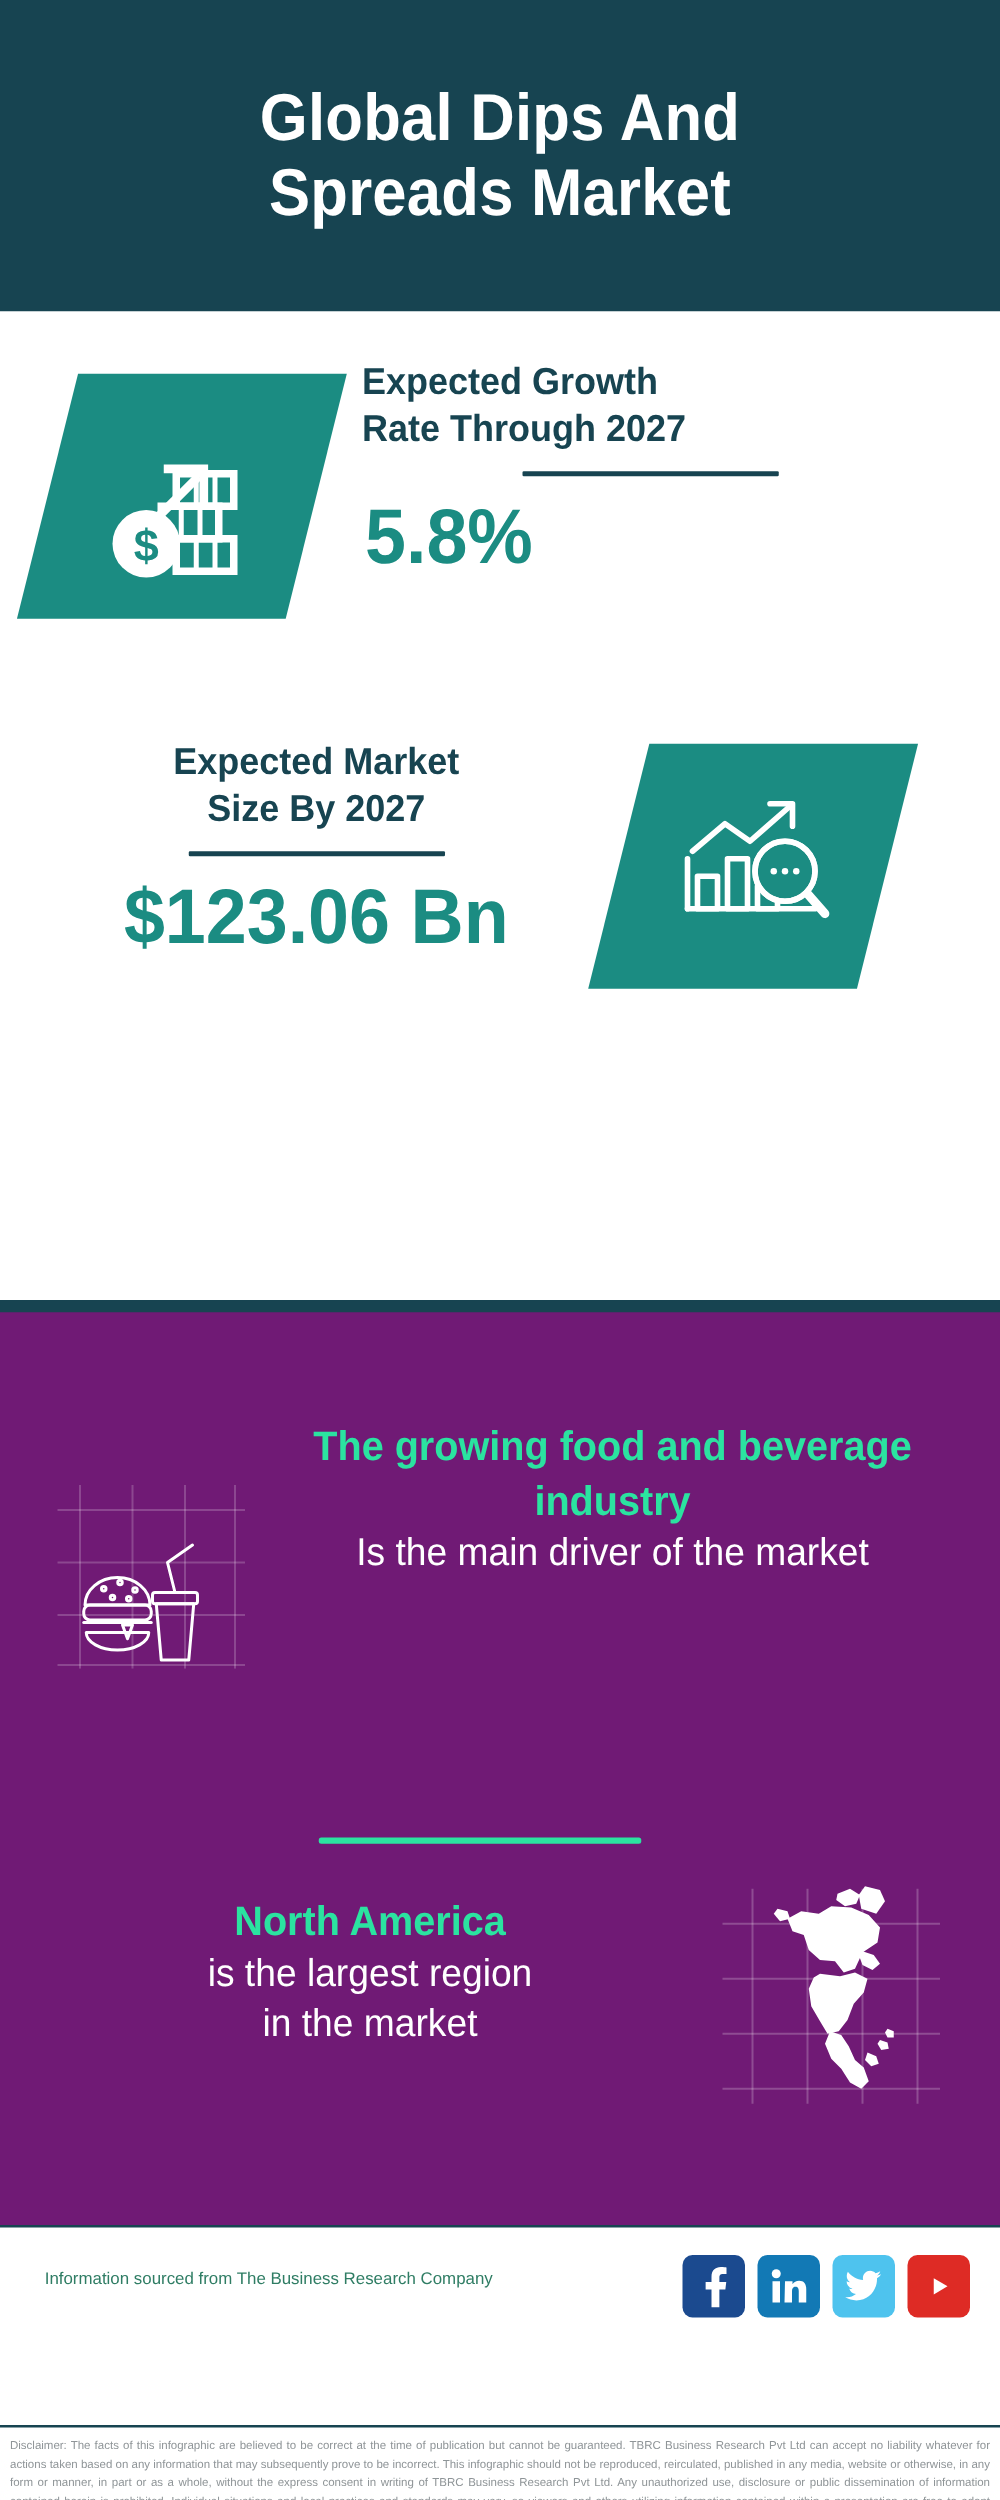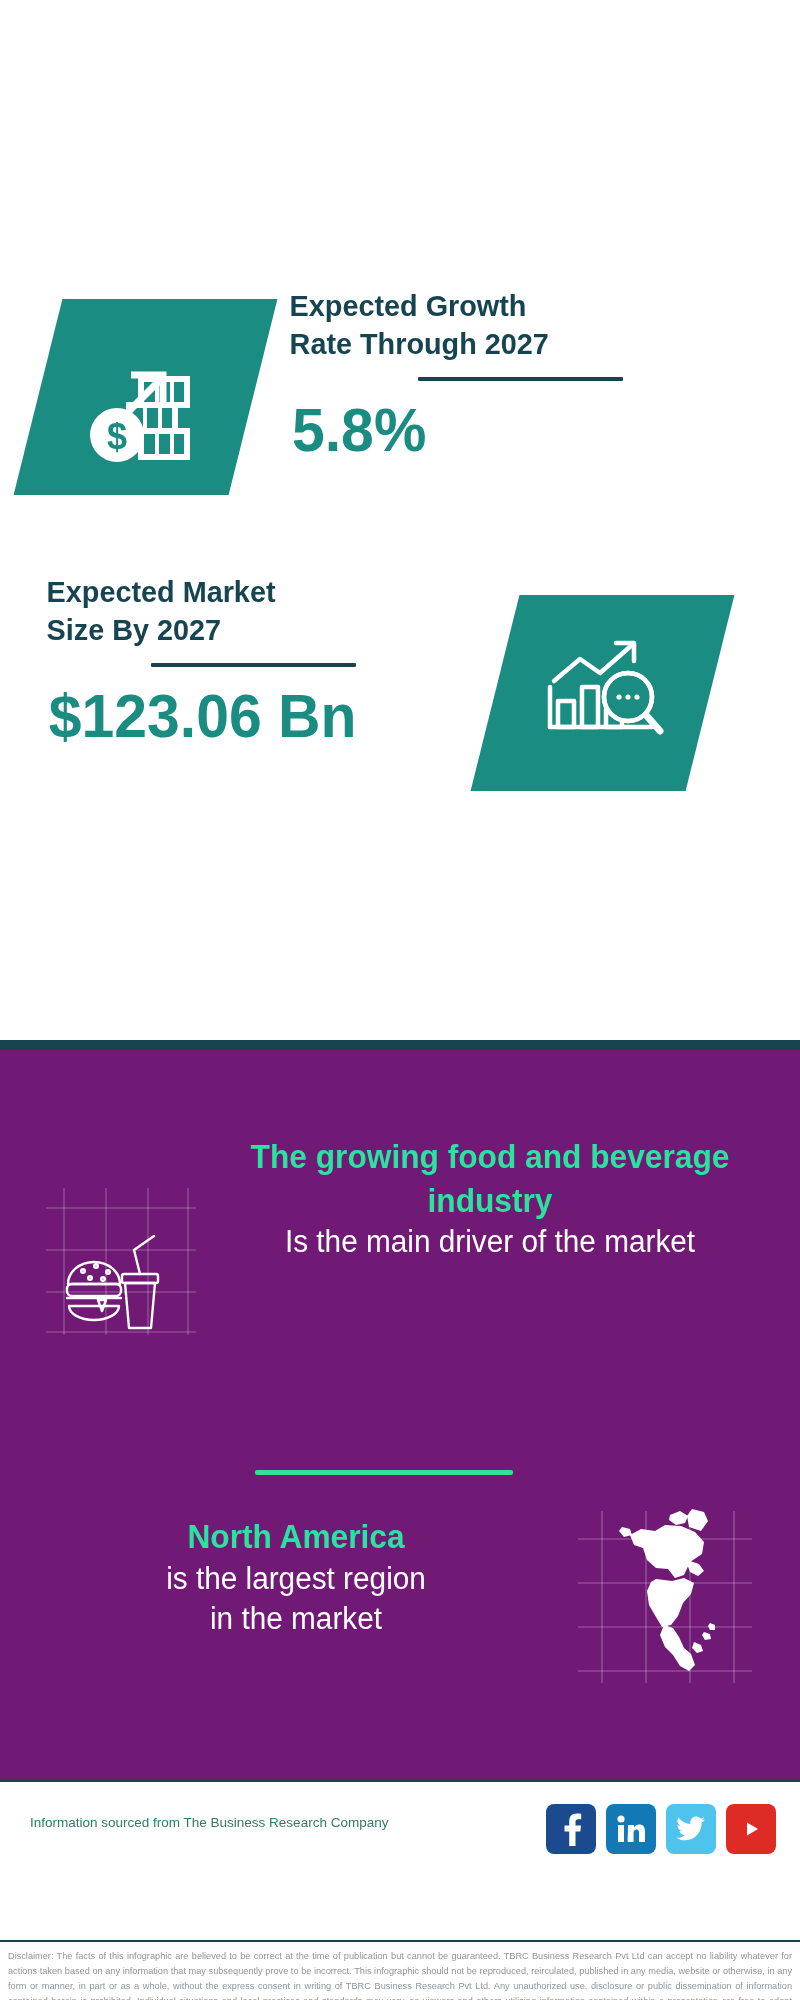--- a/index.html
+++ b/index.html
@@ -53,21 +53,21 @@
     font-size:62px;line-height:1;margin-top:18px;transform:scaleX(.95);
   }
 
   
   .stat2{position:absolute;left:0;top:549px;width:800px;height:300px;}
   .para-box.right{
     left:495px;top:46px;width:215px;height:196px;
     transform:skewX(-14deg);
   }
   .stat2-text{
-    position:absolute;left:38px;top:24px;width:430px;text-align:left;
+    position:absolute;left:38px;top:42px;width:430px;text-align:center;
   }
 
   
   .darkpanel{
     position:absolute;left:0;top:1040px;width:800px;height:740px;
     background:#701a75;overflow:hidden;
   }
   .skyline{
     position:absolute;left:0;top:-125px;width:800px;height:135px;
   }
@@ -99,41 +99,44 @@
 
   
   .footer{
     position:absolute;left:0;top:1780px;width:800px;height:116px;background:#ffffff;
     border-top:2px solid #174451;
   }
   .footer-text{
     position:absolute;left:30px;top:30px;width:370px;
     color:#2f7d64;
     font-family:"Liberation Sans Narrow","Liberation Sans",sans-serif;
-    font-size:13.5px;line-height:1.65;
+    font-size:13.5px;line-height:1.65;text-align:center;
   }
   .socials{position:absolute;right:24px;top:22px;display:flex;gap:10px;}
   .social{width:50px;height:50px;border-radius:8px;display:flex;align-items:center;justify-content:center;}
 
   .disclaimer{
     position:absolute;left:0;top:1940px;width:800px;height:104px;
     border-top:2px solid #174451;background:#ffffff;
     padding:7px 8px 0 8px;
   }
   .disclaimer p{
     color:#8f9598;
     font-family:"Liberation Sans Narrow","Liberation Sans",sans-serif;
     font-size:9.2px;line-height:1.62;text-align:justify;
   }
 </style>
 </head>
 <body>
 
 <div class="page">
 
+  <div class="header">
+    <div class="header-title">Global Dips And Spreads Market</div>
+  </div>
 
   <div class="stat1">
 
     <div class="para-box left">
       <div class="para-inner">
         <svg width="150" height="140" viewBox="0 0 150 140" aria-hidden="true">
 
           <path d="M24 118 L88 54" stroke="#ffffff" stroke-width="7" fill="none"></path>
           <path d="M60 48 L92 48 L92 80" stroke="#ffffff" stroke-width="7" fill="none" stroke-linejoin="miter"></path>
 

